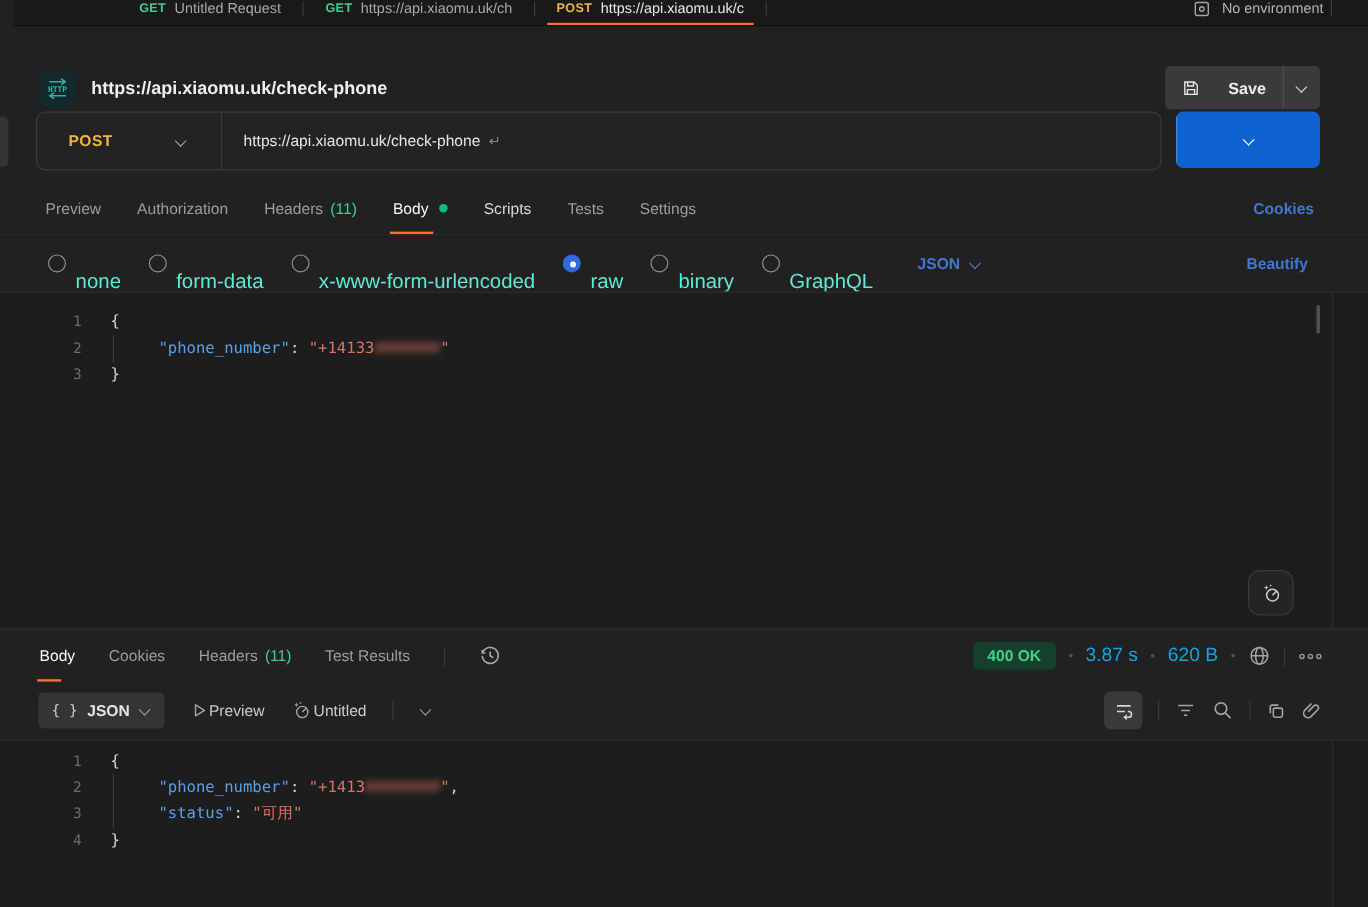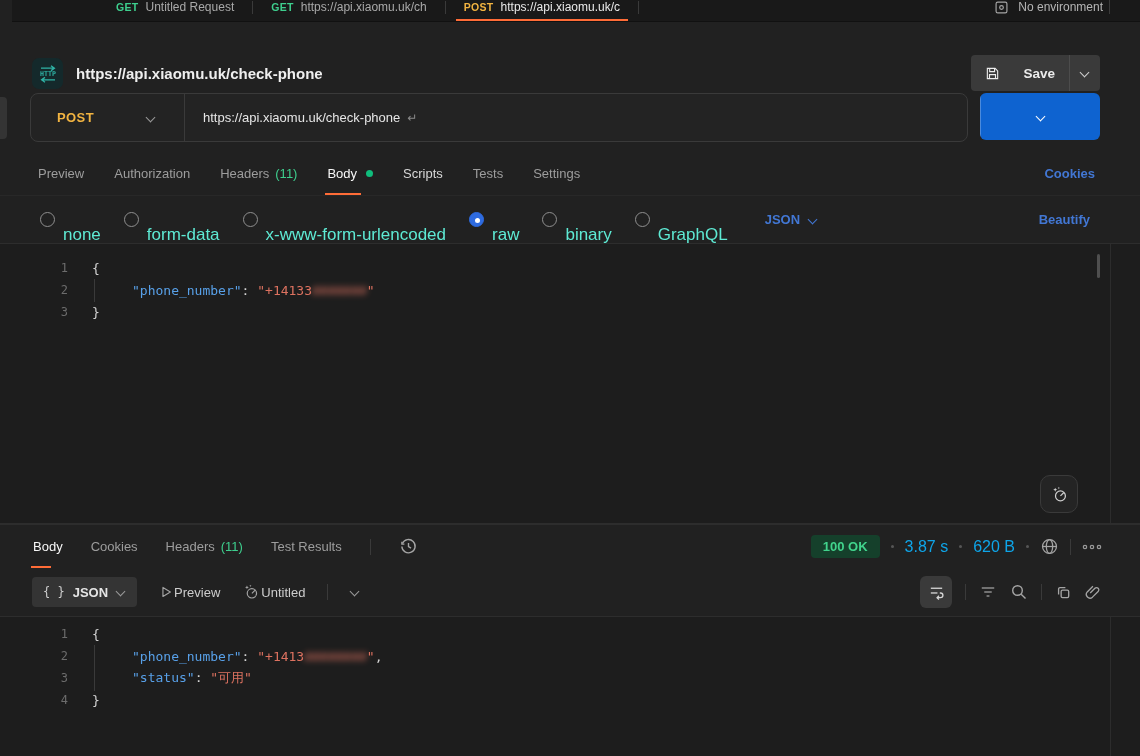--- a/index.html
+++ b/index.html
@@ -289,21 +289,21 @@
     </div>
   <div class="vdiv"></div>
   <span class="icon">
     <svg width="19" height="19" viewBox="0 0 18 18" fill="none" stroke="currentColor" stroke-width="1.3">
       <path d="M3.2 6.2A6.3 6.3 0 1 1 2.7 9"></path>
       <path d="M2.7 4.4v2.4h2.4" stroke-width="1.2"></path>
       <path d="M9 5.6V9l2.4 1.5"></path>
     </svg>
   </span>
   <div class="meta">
-    <span class="status-pill">100 OK</span>
+    <span class="status-pill">400 OK</span>
     <span class="meta-dot"></span>
     <span class="meta-txt">3.87 s</span>
     <span class="meta-dot"></span>
     <span class="meta-txt">620 B</span>
     <span class="meta-dot"></span>
     <span class="icon">
       <svg width="19" height="19" viewBox="0 0 18 18" fill="none" stroke="currentColor" stroke-width="1.2">
         <circle cx="9" cy="9" r="6.6"></circle>
           <path d="M2.4 9h13.2"></path>
           <ellipse cx="9" cy="9" rx="3" ry="6.6"></ellipse>

